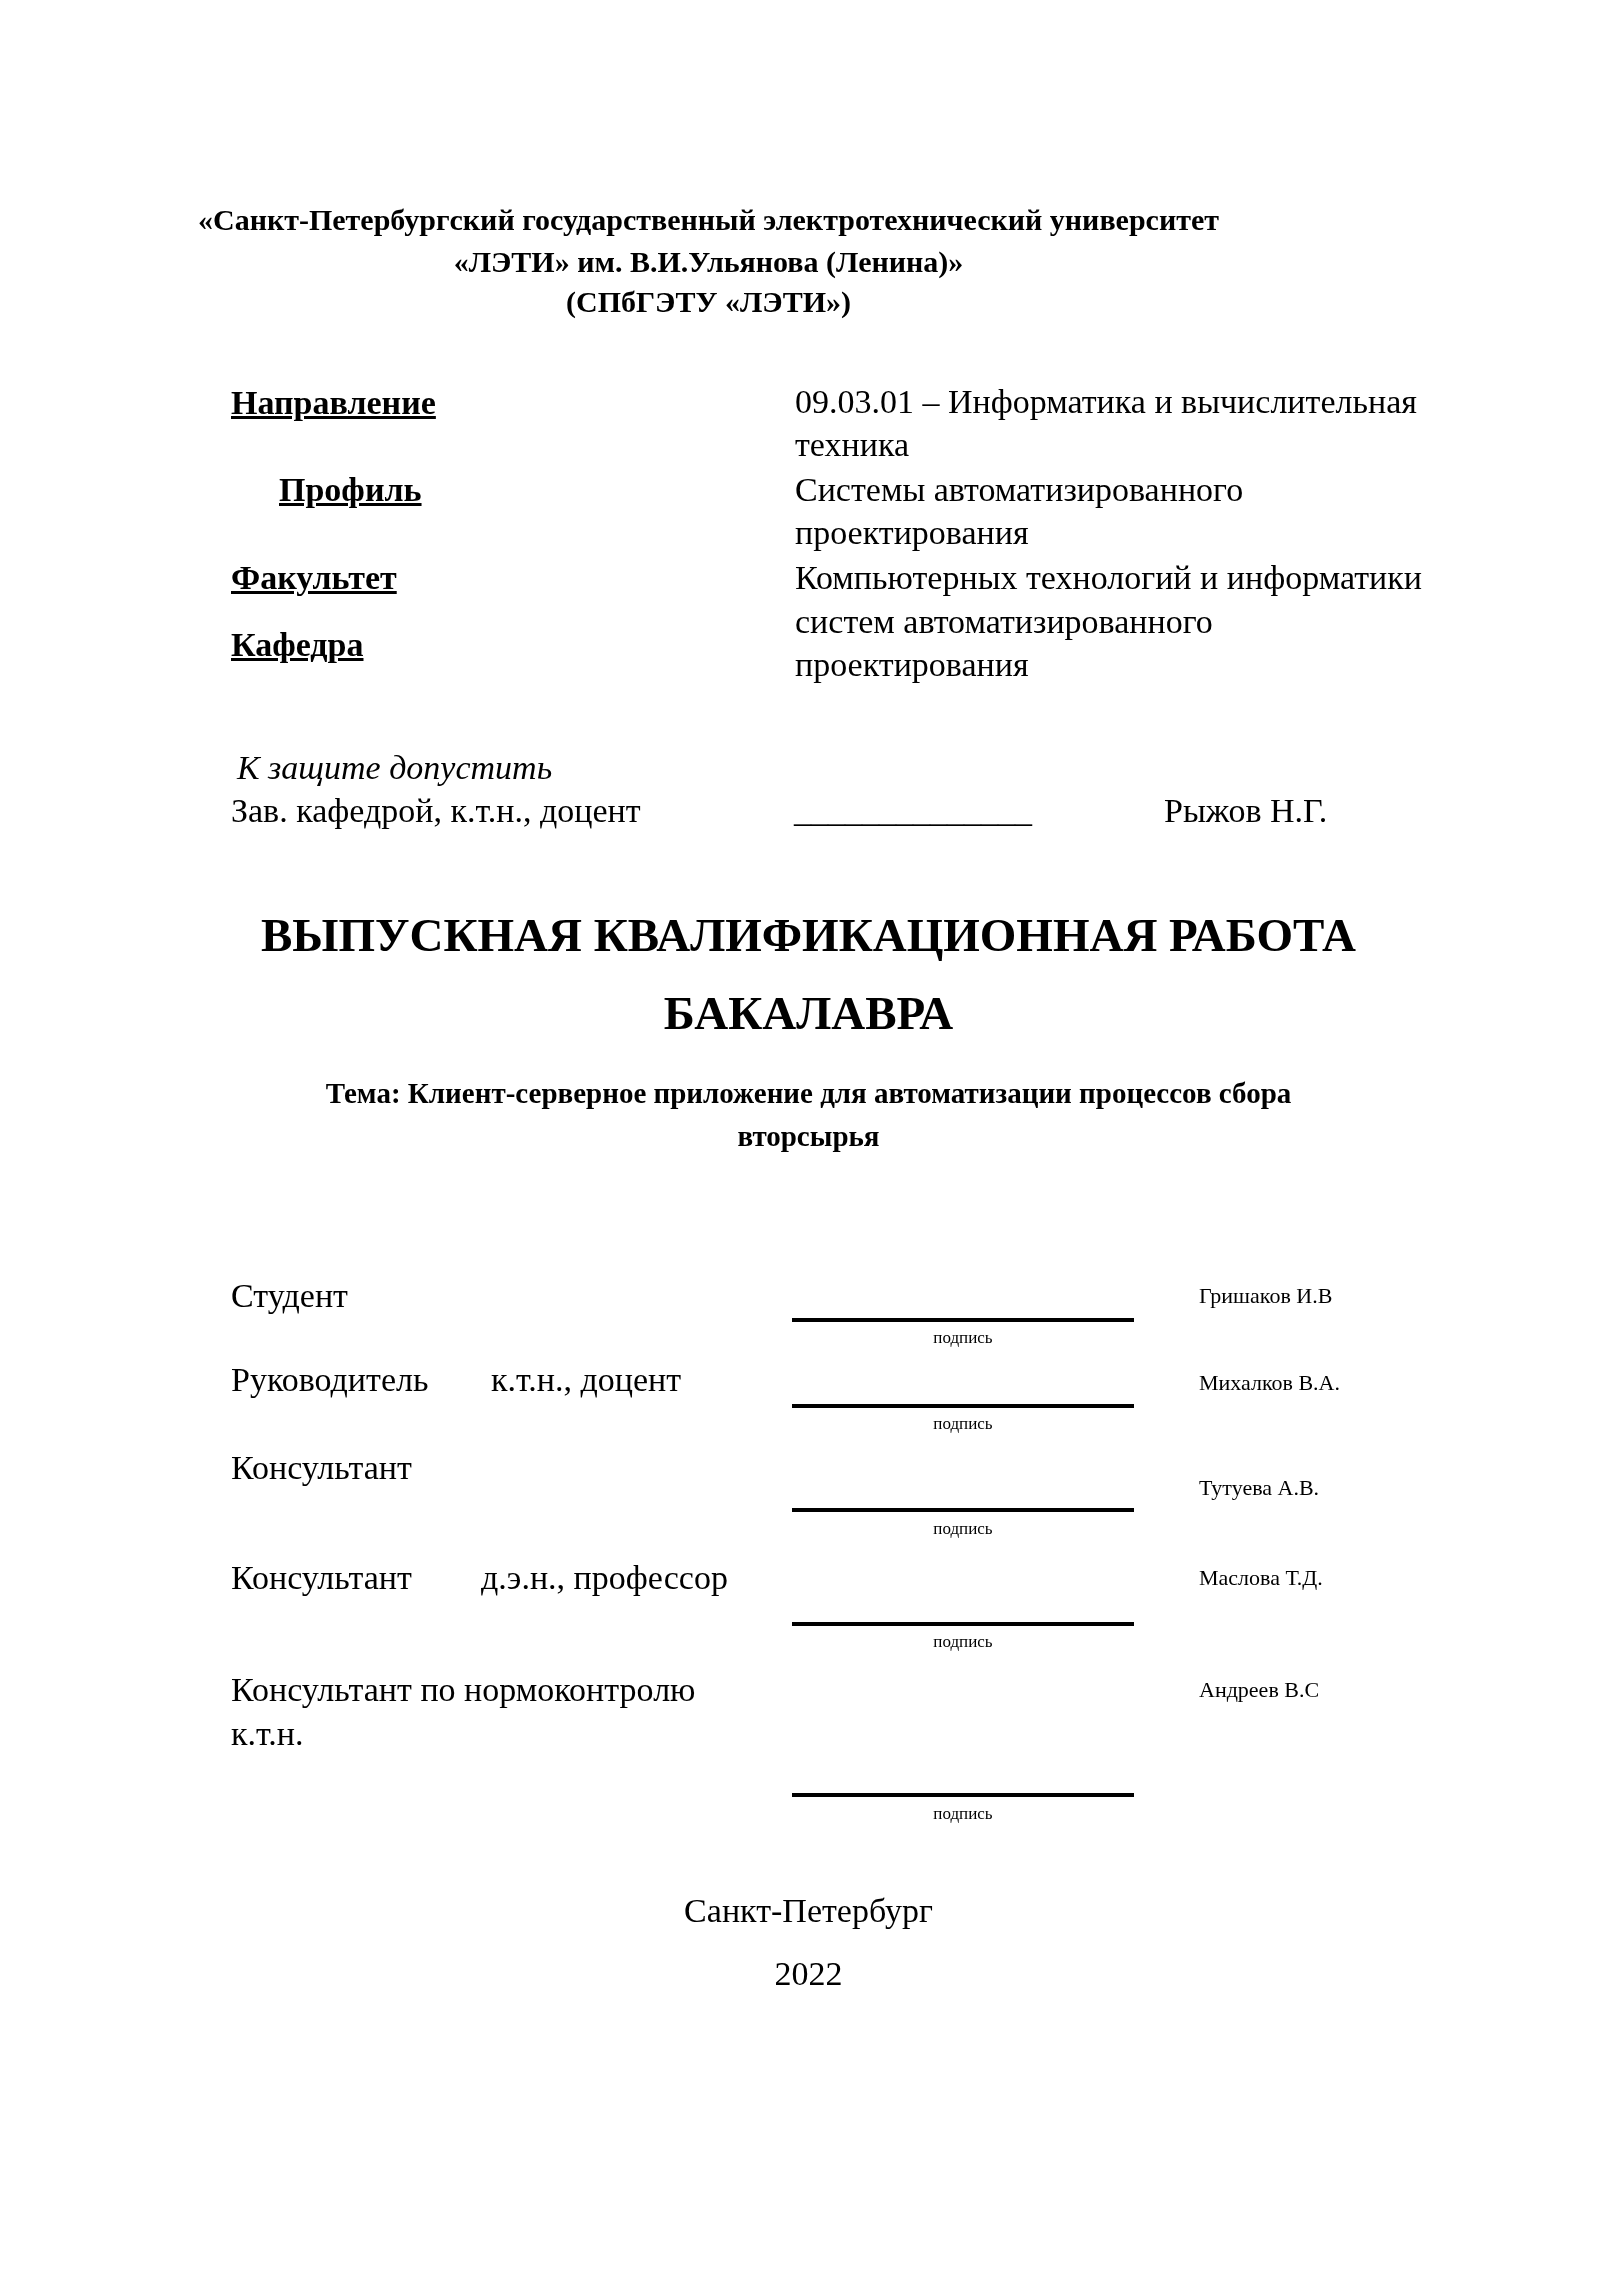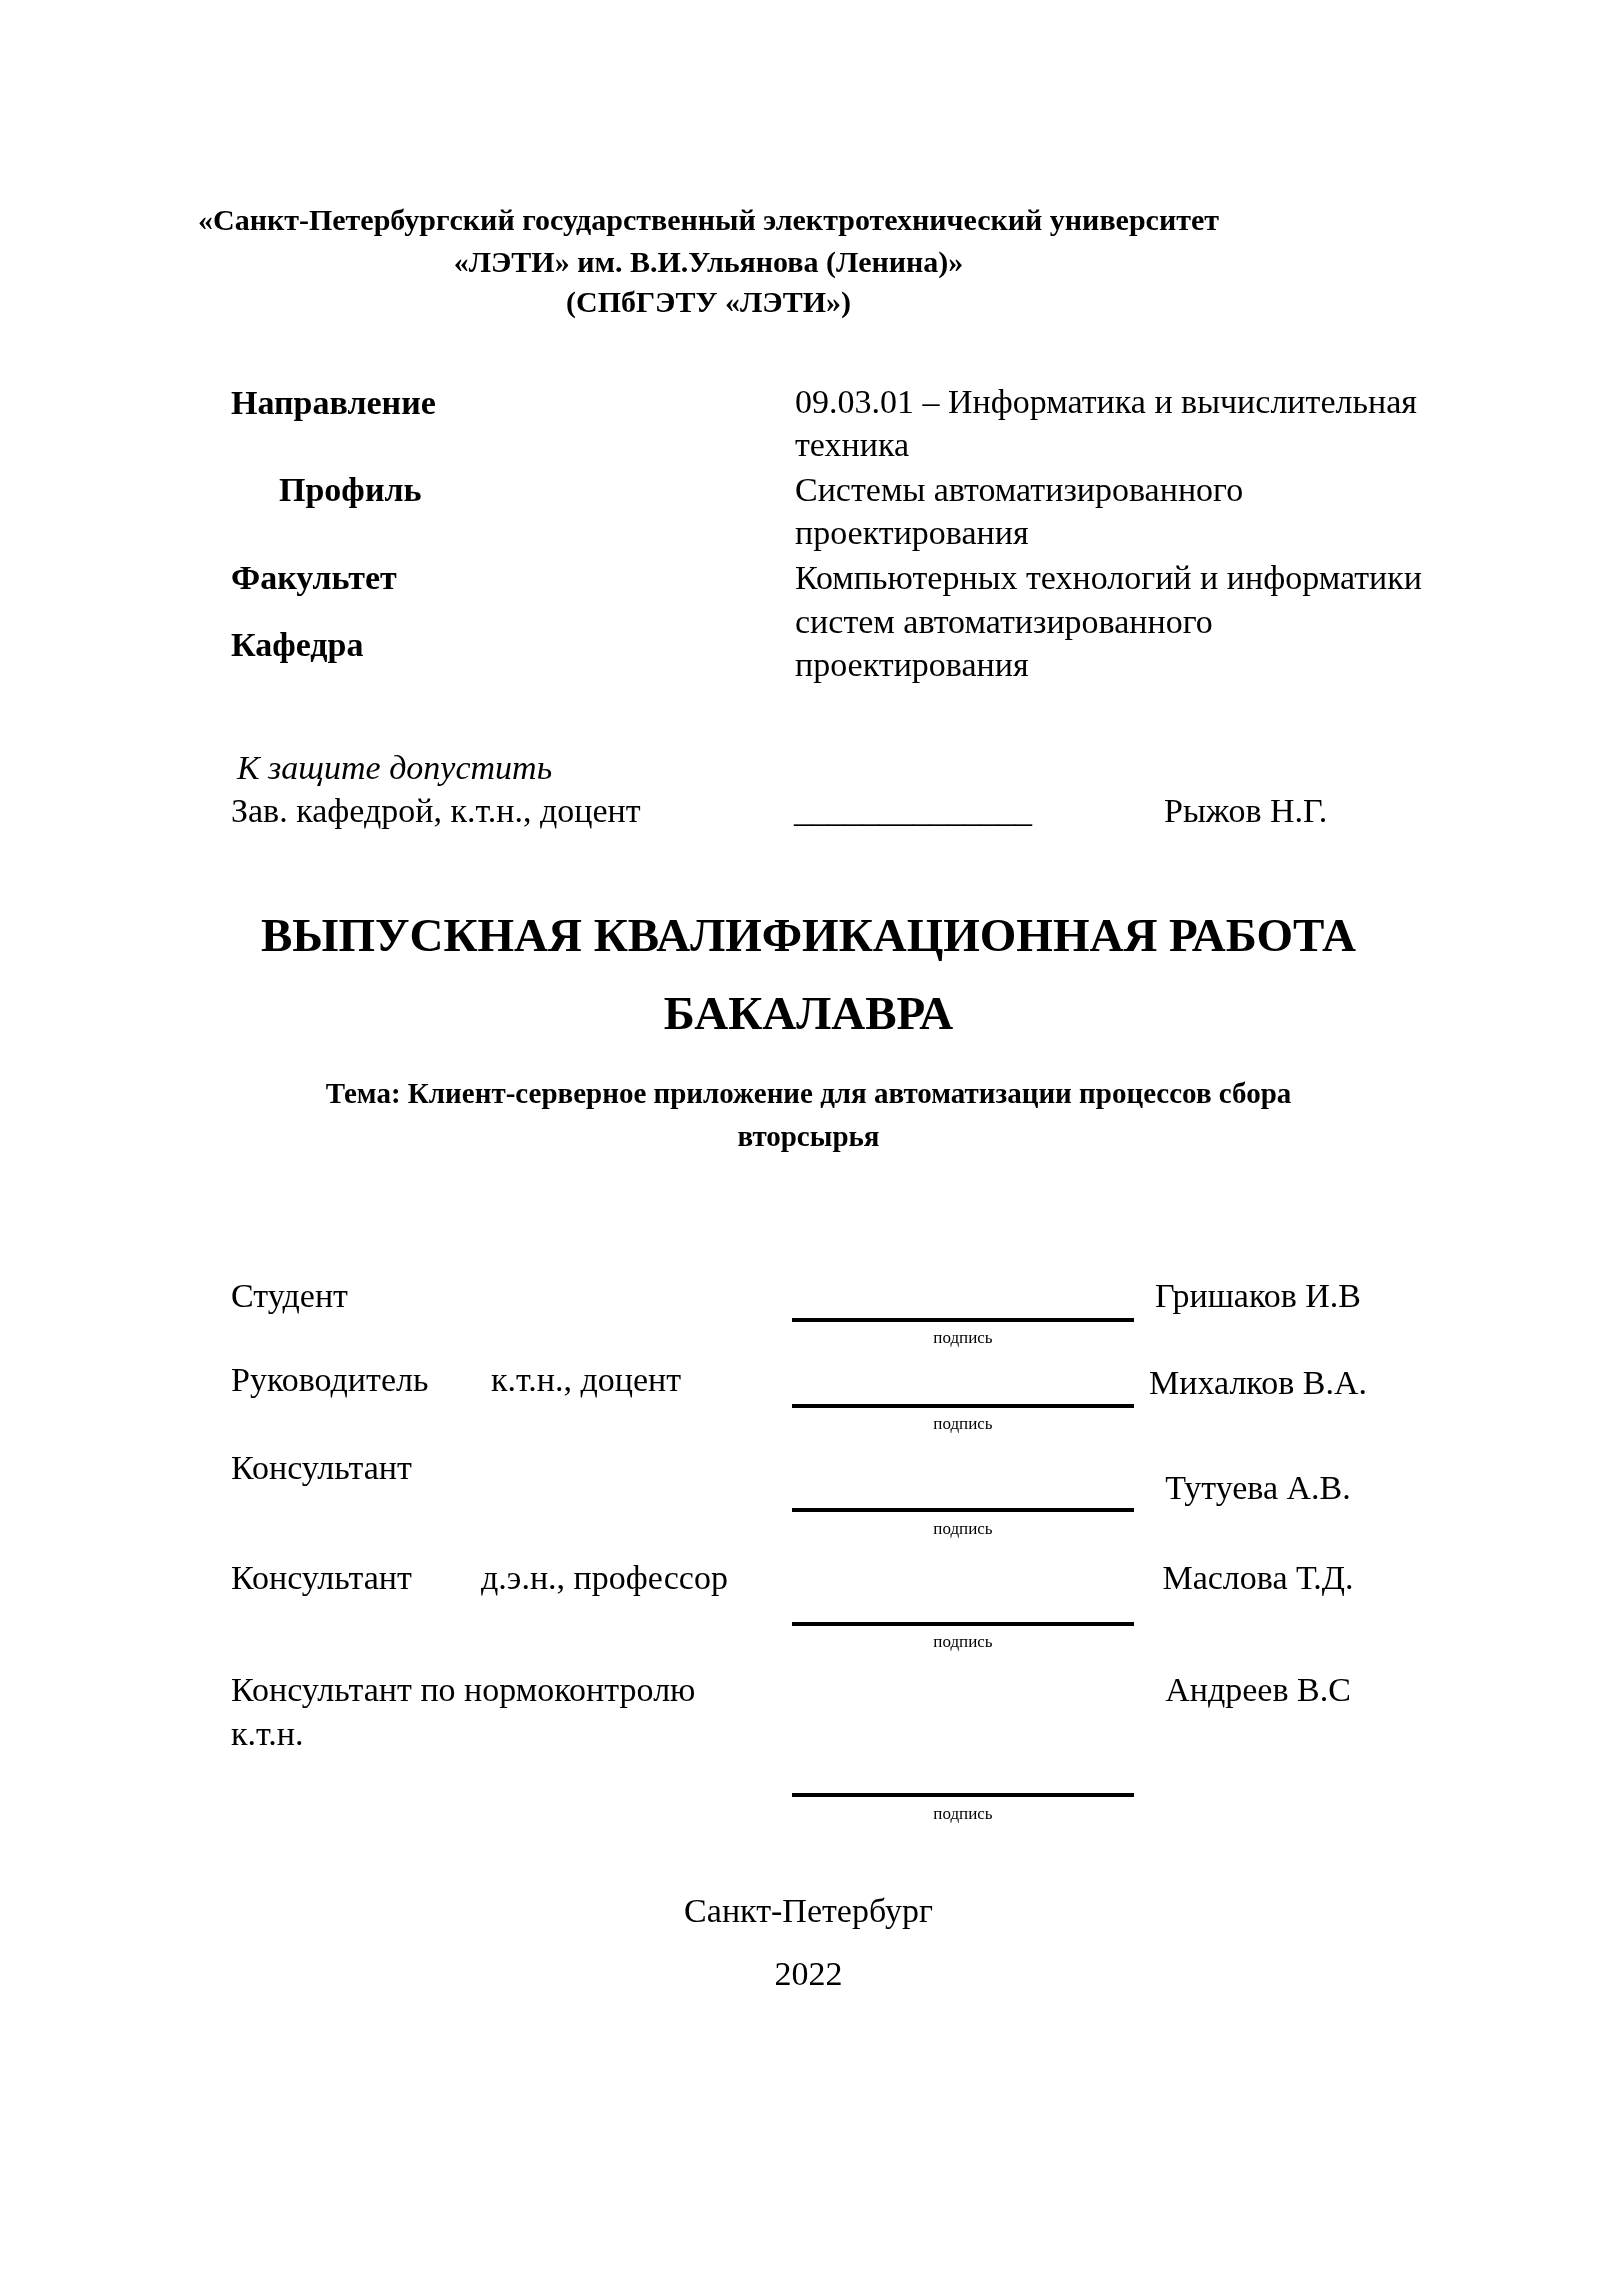--- a/index.html
+++ b/index.html
@@ -1,27 +1,27 @@
 <!DOCTYPE html>
 <html style="font-size:12.5px"><head>
 <meta charset="utf-8">
 <style>
   html, body { margin: 0; padding: 0; background: #ffffff; }
   body { width: 1617px; height: 2284px; position: relative; overflow: hidden;
          font-family: "Liberation Serif", "DejaVu Serif", serif; color: #000; }
   .abs { position: absolute; white-space: nowrap; }
   .fs44 { font-size: 34px; line-height: 34px; }
-  .b { font-weight: bold; }
+  .b { font-weight: bold; text-decoration: underline; }
   .i { font-style: italic; }
   .hdr { font-size: 30px; line-height: 30px; font-weight: bold; text-align: center; left: 0; width: 1417px; }
   .title { font-size: 47px; line-height: 47px; font-weight: bold; text-align: center; }
   .topic { font-size: 29px; line-height: 33px; font-weight: bold; text-align: center; }
   .sigline { position: absolute; height: 3.9px; background: #000; left: 792px; width: 342px; }
   .sigcap { position: absolute; font-size: 17px; line-height: 17px; width: 342px; left: 792px; text-align: center; }
-  .name { position: absolute; font-size: 34px; line-height: 34px; white-space: nowrap; width: 234px; text-align: center; left: 1141px; }
+  .name { position: absolute; font-size: 22px; line-height: 34px; white-space: nowrap; width: 234px; left: 1199px; }
   .center { text-align: center; left: 0; width: 1617px; }
 </style>
 </head>
 <body>
 
 <div class="abs hdr" style="top:205px;">«Санкт-Петербургский государственный электротехнический университет</div>
 <div class="abs hdr" style="top:247px;">«ЛЭТИ» им. В.И.Ульянова (Ленина)»</div>
 <div class="abs hdr" style="top:287px;">(СПбГЭТУ «ЛЭТИ»)</div>
 
 <div class="abs fs44 b" style="left:231px; top:386px;">Направление</div>

